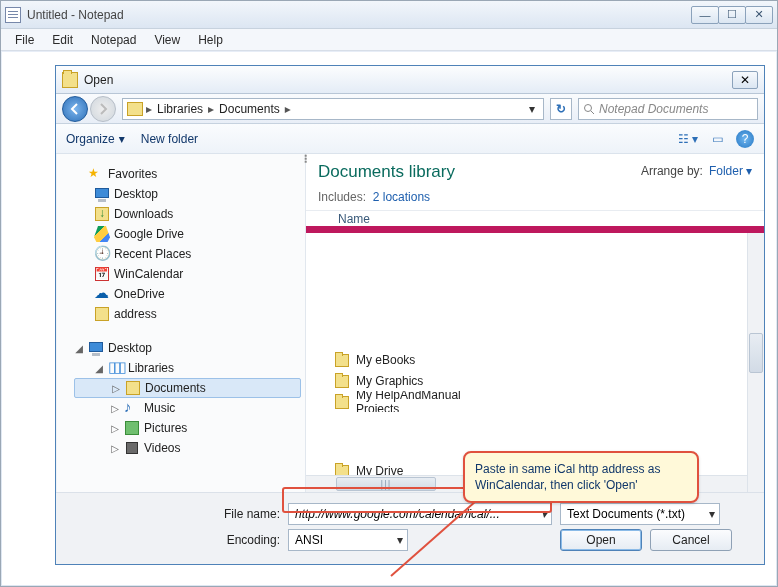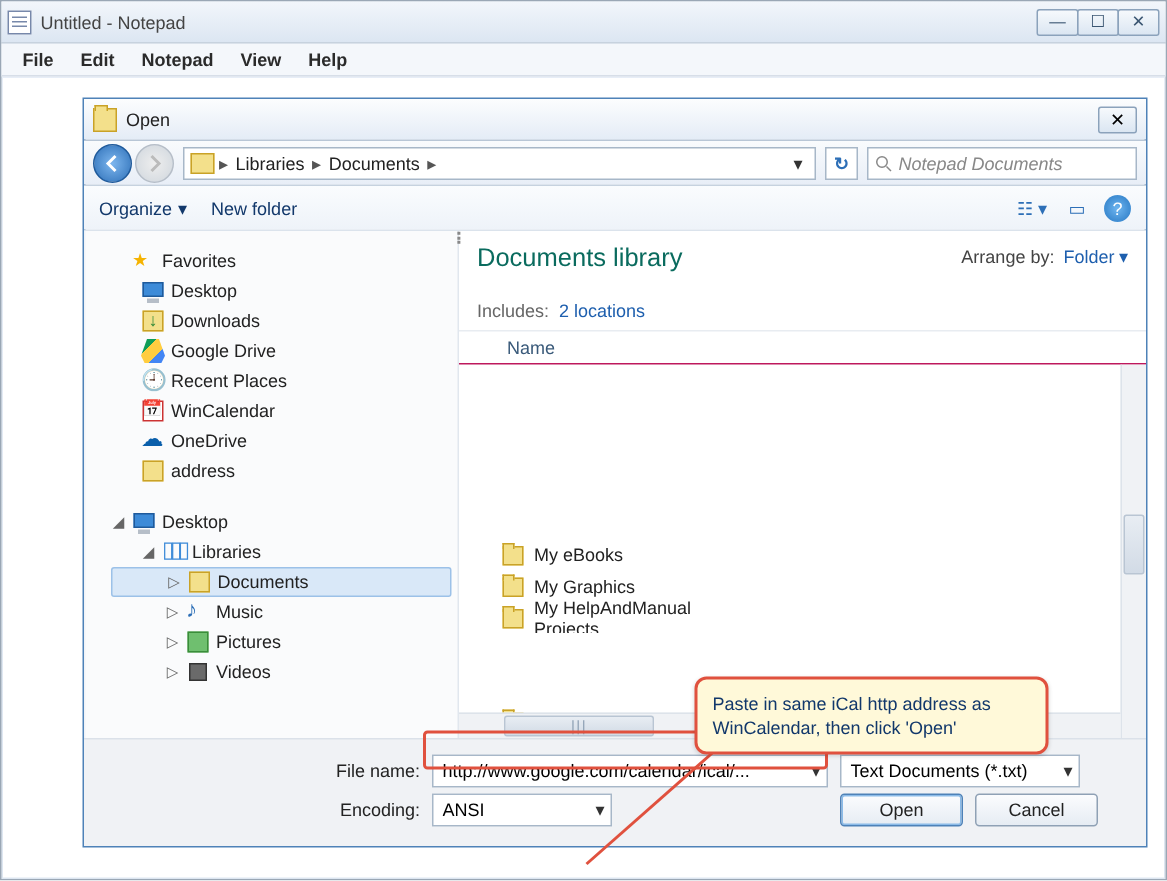--- a/index.html
+++ b/index.html
@@ -7,21 +7,21 @@
 
 
 .np-window { position: absolute; inset: 0; border: 1px solid #9aa7b5; background: linear-gradient(#e8eef7,#dde6f1); }
 .np-titlebar { height: 28px; display: flex; align-items: center; padding: 0 4px; background: linear-gradient(#f2f6fb,#dce6f2); border-bottom: 1px solid #c7d2de; position: relative; }
 .np-titlebar .icon { width: 16px; height: 16px; margin-right: 6px; display: inline-block; background: #fff; border: 1px solid #78a; position: relative; }
 .np-titlebar .icon::after { content:""; position:absolute; left:2px; right:2px; top:3px; height:1px; background:#78a; box-shadow: 0 3px 0 #78a, 0 6px 0 #78a; }
 .np-title { color: #444; }
 .np-ctrls { margin-left: auto; display:flex; gap:0; }
 .np-ctrls span { display:inline-flex; width:28px; height:18px; border:1px solid #8ba2bb; margin-left:-1px; align-items:center; justify-content:center; color:#3b5672; background:linear-gradient(#f6f9fc,#dbe6f2); border-radius:2px; font-size:11px; cursor:default; }
 .np-menu { height: 22px; background:#f4f7fb; display:flex; align-items:center; padding-left:6px; gap:2px; border-bottom:1px solid #d7dee8; }
-.np-menu span { padding:2px 8px; color:#2b2b2b;font-weight:bold; }
+.np-menu span { padding:2px 8px; color:#2b2b2b; }
 .np-body { background: #fff; position:absolute; top:51px; left:1px; right:1px; bottom:1px; }
 
 
 .dlg { position:absolute; left:55px; top:65px; width:710px; height:500px; border:1px solid #4e82b8; background:#fff; box-shadow:0 0 0 1px #2f5e8d inset; }
 .dlg-titlebar { height:28px; background:linear-gradient(#fcfdfe,#e4ecf6); display:flex; align-items:center; padding:0 6px; border-bottom:1px solid #b8c6d6; }
 .dlg-titlebar .dicon { width:16px; height:16px; margin-right:6px; background:#f3e08b; border:1px solid #c9a227; position:relative; }
 .dlg-titlebar .dicon::before { content:""; position:absolute; top:-3px; left:0; width:7px; height:3px; background:#f3e08b; border:1px solid #c9a227; border-bottom:none; }
 .dlg-title { color:#222; }
 .dlg-close { margin-left:auto; width:26px; height:18px; border:1px solid #8ba2bb; display:flex; align-items:center; justify-content:center; background:linear-gradient(#f6f9fc,#dbe6f2); border-radius:2px; }
 
@@ -74,43 +74,43 @@
 .ic-mus::before { content:"♪"; font-size:15px; line-height:14px; }
 .ic-pic::before { content:""; position:absolute; inset:1px; background:#6fbf6f; border:1px solid #3a8d3a; }
 .ic-vid::before { content:""; position:absolute; inset:2px; background:#6a6a6a; border:1px solid #333; }
 .ic-fold::before { content:""; position:absolute; inset:2px 1px 1px 1px; background:#f3e08b; border:1px solid #c9a227; }
 .ic-fold::after { content:""; position:absolute; top:0; left:1px; width:6px; height:3px; background:#f3e08b; border:1px solid #c9a227; border-bottom:none; }
 
 .main { flex:1; position:relative; display:flex; flex-direction:column; }
 .resizer { width:4px; height:50px; position:absolute; left:-2px; top:0; color:#888; font-size:8px; line-height:3px; text-align:center; }
 .mhdr { padding:8px 12px 6px; border-bottom:1px solid #e8ecf1; position:relative; }
 .mhdr h2 { color:#0a6b5e; font-size:17px; font-weight:normal; }
-.mhdr .sub { color:#666; margin-top:18px; }
+.mhdr .sub { color:#666; margin-top:8px; }
 .mhdr .sub a { color:#1e5fae; text-decoration:none; }
 .arr { position:absolute; right:12px; top:10px; color:#444; display:flex; align-items:center; gap:6px; }
 .arr .link { color:#1e5fae; display:flex; align-items:flex-start; gap:3px; }
-.colhdr { height:22px; border-bottom:1px solid #be185d; display:flex; align-items:center; padding-left:32px; color:#3a5a7a; }
+.colhdr { height:22px; border-bottom:7px solid #be185d; display:flex; align-items:center; padding-left:32px; color:#3a5a7a; }
 .list { flex:1; padding:6px 4px 0 28px; position:relative; overflow:hidden; }
 .list .gap { height:110px; }
 .list .row { height:21px; display:flex; align-items:center; gap:6px; color:#222; }
 .sbv { position:absolute; right:0; top:0; bottom:0; width:17px; background:#f0f2f5; border-left:1px solid #dde3ea; }
 .sbv-thumb { position:absolute; right:1px; top:100px; width:14px; height:40px; background:linear-gradient(#e8edf3,#d2dbe6); border:1px solid #b9c5d3; border-radius:2px; }
 .sbh { position:absolute; left:0; right:17px; bottom:0; height:17px; background:#f0f2f5; border-top:1px solid #dde3ea; }
 .sbh-thumb { position:absolute; top:1px; left:30px; height:14px; width:100px; background:linear-gradient(#e8edf3,#d2dbe6); border:1px solid #b9c5d3; border-radius:2px; display:flex; align-items:center; justify-content:center; color:#8fa1b5; font-size:10px; letter-spacing:1px; }
 
 .callout { position:absolute; left:407px; top:385px; width:236px; background:#fff9d9; border:2px solid #e0513e; border-radius:8px; padding:8px 10px; color:#12386b; z-index:5; line-height:1.35; box-shadow:0 1px 3px rgba(0,0,0,0.15); }
 .callout-line { position:absolute; left:330px; top:430px; width:100px; height:85px; z-index:4; pointer-events:none; }
 
 .redbox { position:absolute; border:2px solid #e0513e; border-radius:3px; pointer-events:none; z-index:3; }
 
 .footer { position:absolute; left:0; right:0; bottom:0; height:72px; background:#f0f2f5; border-top:1px solid #dbe1e9; padding:8px 14px 0; }
 .frow { display:flex; align-items:center; height:26px; gap:8px; }
 .flabel { width:210px; text-align:right; color:#222; }
 .combo { height:22px; border:1px solid #a7b7c8; background:#fff; display:flex; align-items:center; padding:0 4px 0 6px; }
-.combo.fn { width:264px; }
+.combo.fn { width:264px;font-style:italic; }
 .combo.ft { width:160px; }
 .combo.enc { width:120px; }
 .combo .cv { flex:1; white-space:nowrap; overflow:hidden; text-overflow:ellipsis; color:#000; }
 .combo .cd { color:#333; padding-left:4px; }
 .pbtn { width:82px; height:22px; border:1px solid #8fa1b5; background:linear-gradient(#fbfcfe,#e6ecf3); border-radius:3px; display:flex; align-items:center; justify-content:center; color:#222; }
 .pbtn.default { border-color:#4e82b8; box-shadow:0 0 0 1px #8bbbe8 inset; }
 
 </style>
 </head>
 <body>

